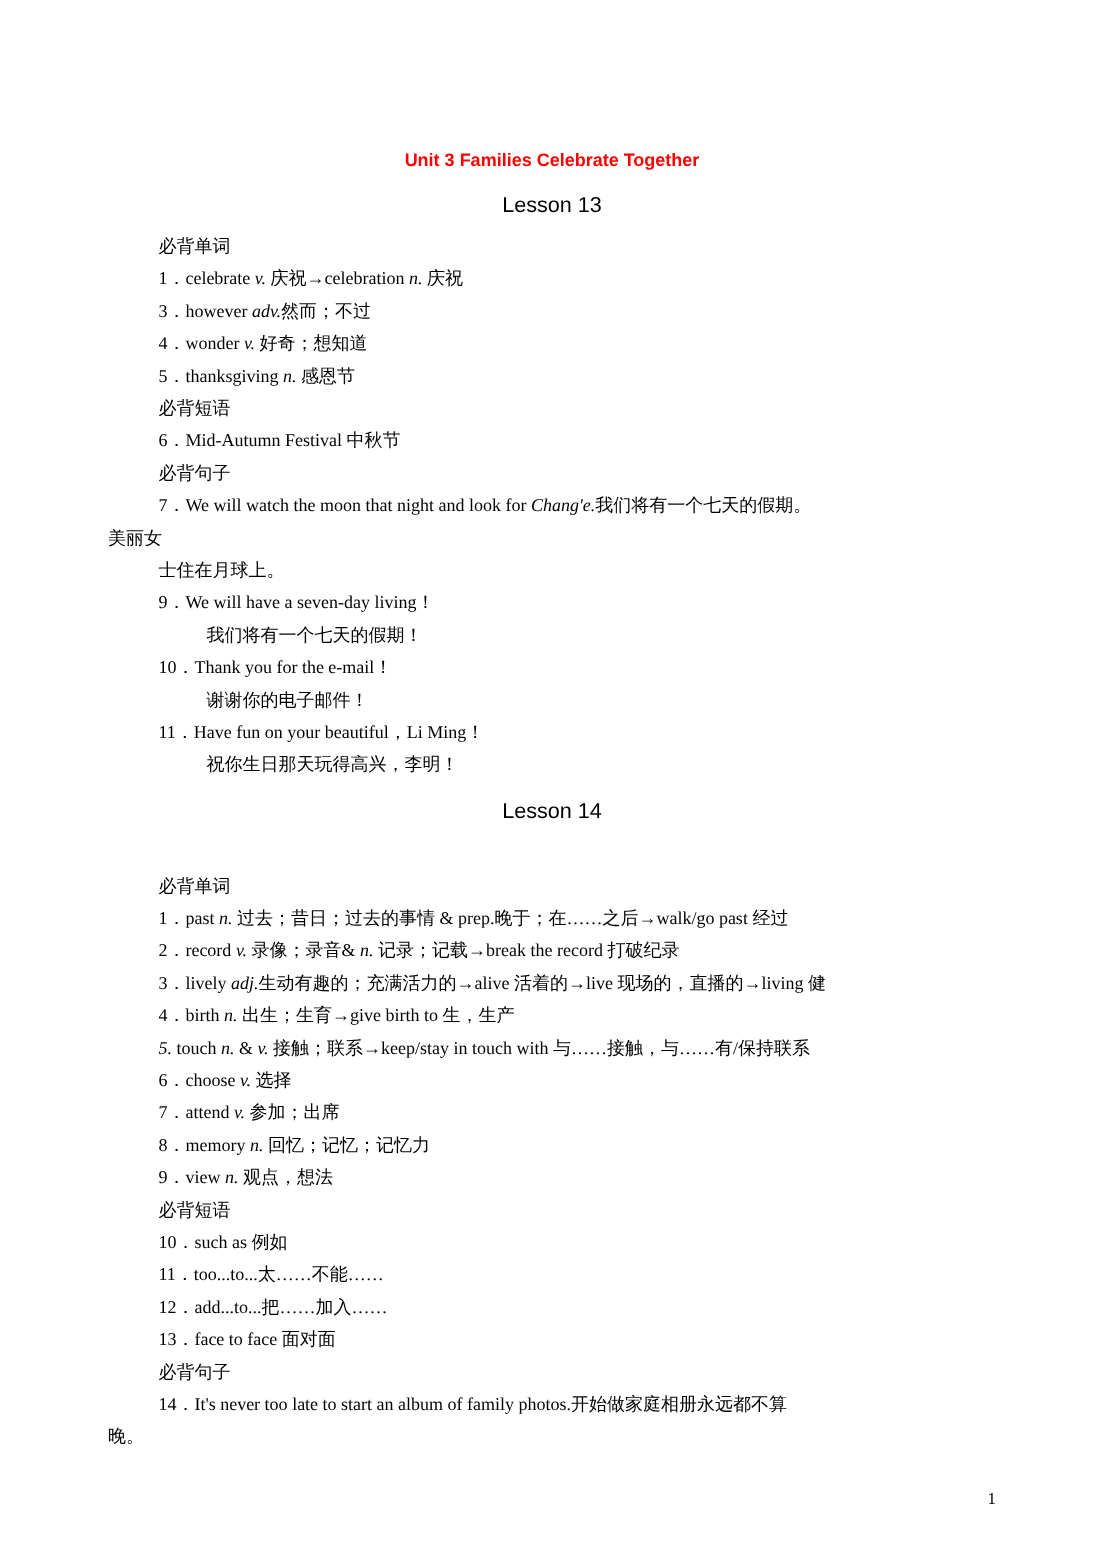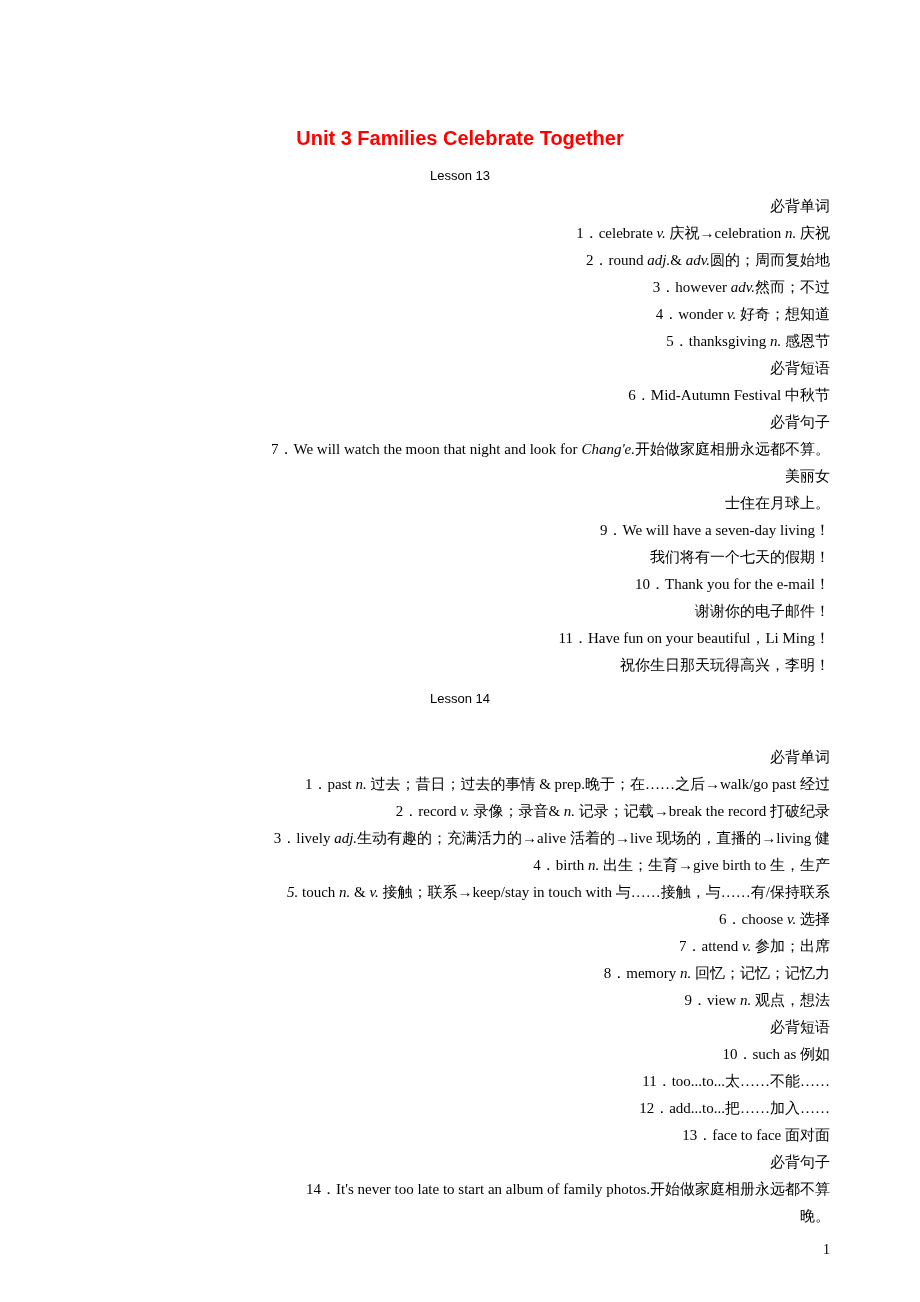--- a/index.html
+++ b/index.html
@@ -17,33 +17,32 @@
     margin: 0 auto;
     padding: 120px 90px 60px 90px;
     box-sizing: border-box;
     position: relative;
   }
   .title {
     text-align: center;
     color: #ff0000;
     font-family: "Microsoft YaHei", "SimHei", sans-serif;
     font-weight: bold;
-    font-size: 20px;
+    font-size: 15px;
     margin-bottom: 6px;
   }
   .lesson-header {
     text-align: center;
     font-family: "Microsoft YaHei", "SimHei", sans-serif;
-    font-size: 13px;
+    font-size: 18px;
     margin-top: 8px;
     margin-bottom: 6px;
   }
   .content {
     padding-left: 0;
-    text-align: right;
   }
   .section-label {
     padding-left: 42px;
     margin: 0;
   }
   .line {
     padding-left: 42px;
     margin: 0;
     text-indent: 0;
   }
@@ -76,35 +75,34 @@
 
   <div class="title">Unit 3 Families Celebrate Together</div>
 
   <div class="lesson-header">Lesson 13</div>
 
   <div class="content">
     <p class="section-label">必背单词</p>
 
     <p class="line"><span>1．</span><span class="bold">celebrate </span><span class="italic">v. </span><span>庆祝→celebration </span><span class="italic">n. </span><span>庆祝</span></p>
 
-    <p class="line"><span>2．round </span><span class="italic">adj.</span><span>&amp; </span><span class="italic">adv.</span><span>圆的；周而复始地</span></p>
 
     <p class="line"><span>3．however  </span><span class="italic">adv.</span><span>然而；不过</span></p>
 
     <p class="line"><span>4．wonder </span><span class="italic">v. </span><span>好奇；想知道</span></p>
 
     <p class="line"><span>5．thanksgiving </span><span class="italic">n. </span><span>感恩节</span></p>
 
     <p class="section-label">必背短语</p>
 
     <p class="line">6．Mid-Autumn Festival 中秋节</p>
 
     <p class="section-label">必背句子</p>
 
-    <p class="line"><span>7．We will </span><span class="bold">watch</span><span> the moon that night and </span><span class="bold">look for </span><span class="italic">Chang'e.</span><span>开始做家庭相册永远都不算。</span></p>
+    <p class="line"><span>7．We will </span><span class="bold">watch</span><span> the moon that night and </span><span class="bold">look for </span><span class="italic">Chang'e.</span><span>我们将有一个七天的假期。</span></p>
 
     <p class="wrap">美丽女</p>
     <p class="wrap-indent">士住在月球上。</p>
 
     <p class="line"><span>9．We will have a </span><span class="bold">seven-day</span><span> living！</span></p>
     <p class="line-indent">我们将有一个七天的假期！</p>
 
     <p class="line"><span>10．</span><span class="bold">Thank you for</span><span> the e-mail！</span></p>
     <p class="line-indent">谢谢你的电子邮件！</p>
 

